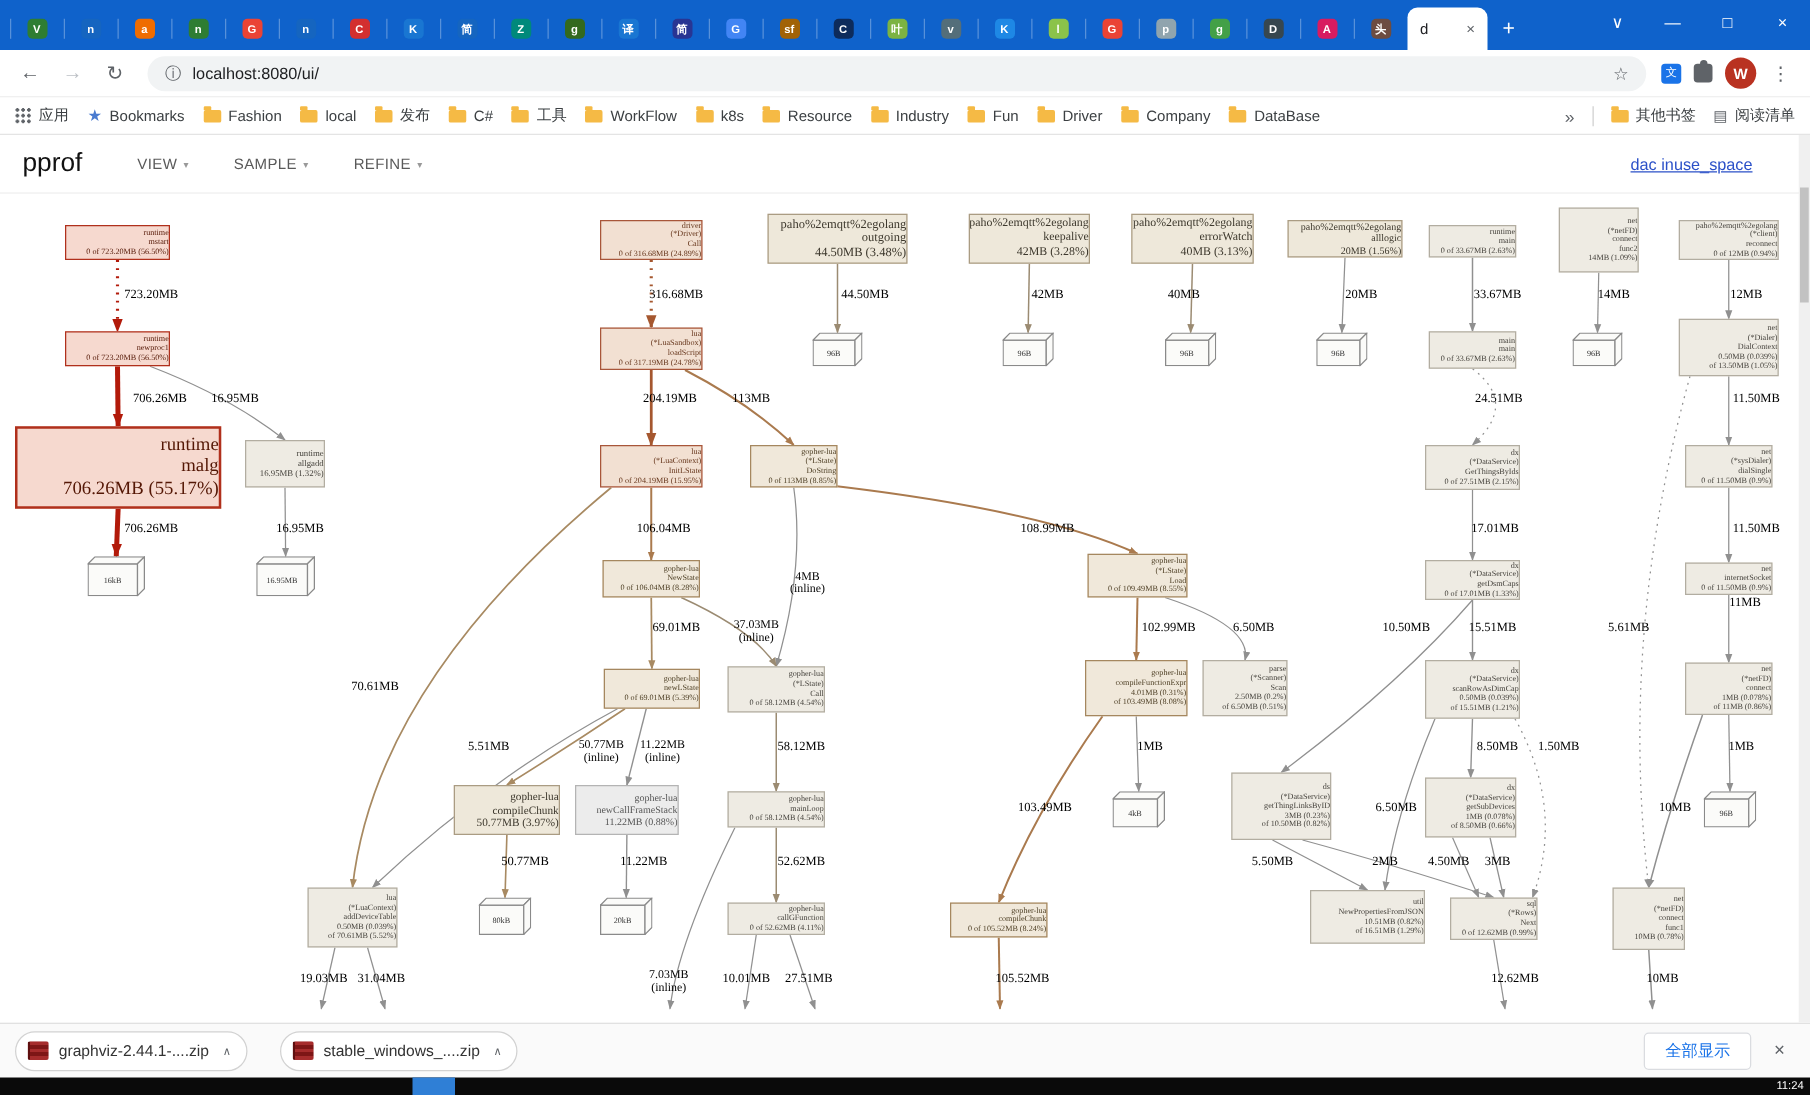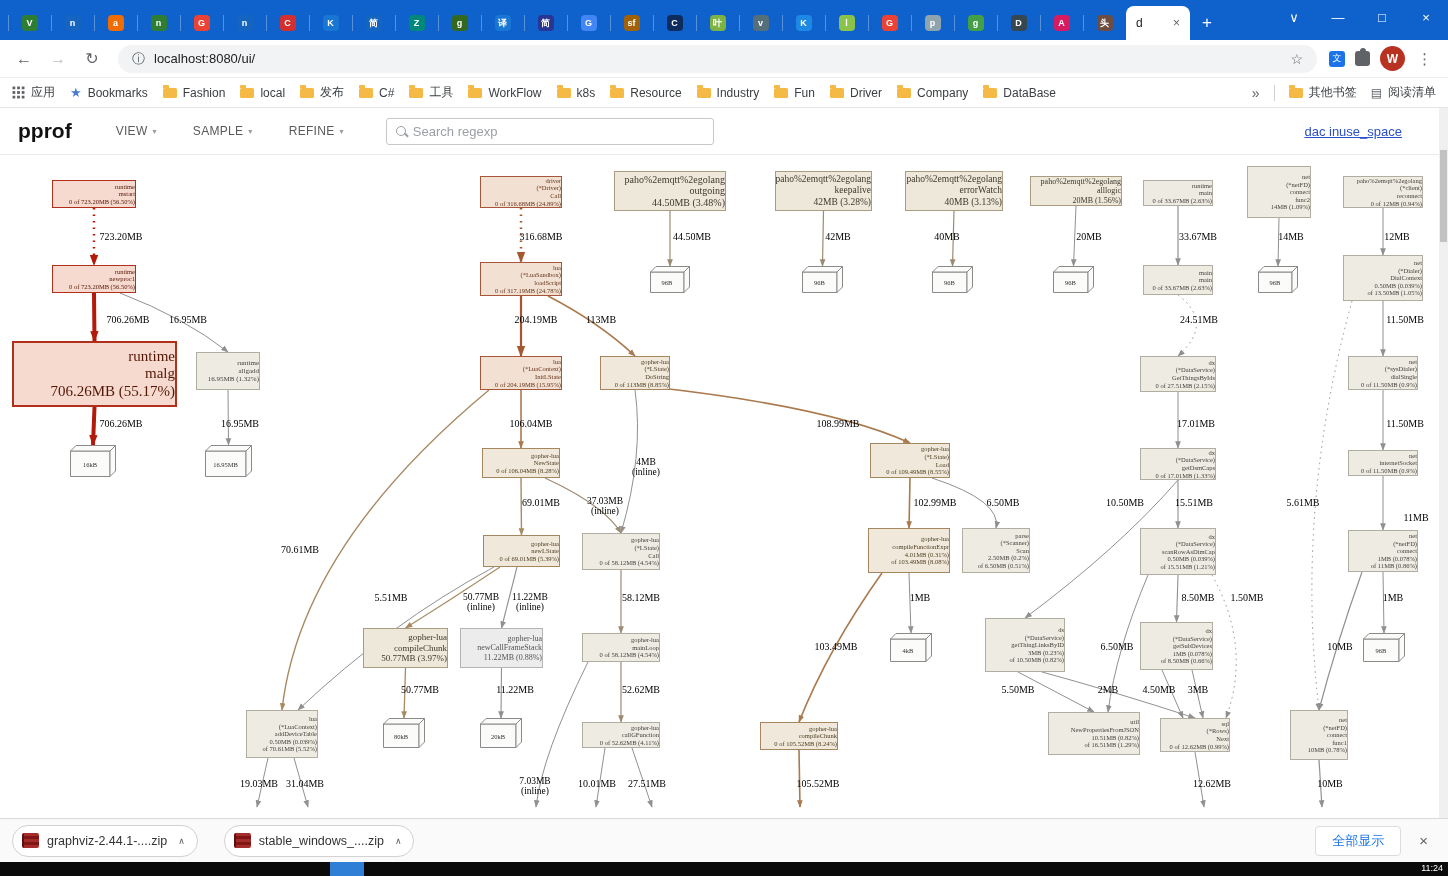--- a/index.html
+++ b/index.html
@@ -41,21 +41,21 @@
   .folder-icon { width: 14px; height: 10px; background: #f5ba45; border-radius: 1.5px; position: relative; flex: 0 0 auto; }
   .folder-icon::before { content: ""; position: absolute; top: -3px; left: 0; width: 6px; height: 3px; background: #f5ba45; border-radius: 1px 1px 0 0; }
   .apps-icon { width: 13px; height: 13px; background-image: radial-gradient(circle, #5f6368 1.4px, transparent 1.5px); background-size: 4.6px 4.6px; background-position: center; }
   .bm-star { color: #4a7bd0; font-size: 13px; }
   .list-icon { color: #5f6368; font-size: 12px; }
   .bm-overflow { color: #5f6368; font-size: 14px; cursor: pointer; }
   .bm-div { width: 1px; height: 16px; background: #d0d0d0; }
 
   
   .pprofbar { height: 47px; background: #fff; border-bottom: 1px solid #ebebeb; display: flex; align-items: center; padding: 0 18px; }
-  .logo { font-size: 21px; font-weight: bold; color: #111; margin-right: 44px; text-align: right; }
+  .logo { font-size: 21px; font-weight: normal; color: #111; margin-right: 44px; text-align: right; }
   .menus { display: flex; gap: 36px; }
   .menu { font-size: 12px; color: #5a5a5a; display: flex; align-items: center; gap: 5px; cursor: pointer; letter-spacing: .3px; }
   .caret { font-size: 8px; color: #999; }
   .searchbox { width: 328px; height: 27px; border: 1px solid #c8c8c8; border-radius: 3px; display: flex; align-items: center; padding: 0 9px; gap: 7px; margin-left: 42px; background: #fff; }
   .mag { width: 10px; height: 10px; border: 1.6px solid #9aa0a6; border-radius: 50%; position: relative; flex: 0 0 auto; }
   .mag::after { content: ""; position: absolute; width: 5px; height: 1.6px; background: #9aa0a6; transform: rotate(45deg); right: -4px; bottom: -1px; }
   .searchbox input { border: none; outline: none; font-size: 13px; flex: 1; color: #202124; font-family: "Liberation Sans", sans-serif; background: transparent; }
   .searchbox input::placeholder { color: #9aa0a6; }
   .profile-link { margin-left: auto; margin-right: 28px; font-size: 13px; color: #2b50c8; text-decoration: underline; cursor: pointer; }
 
@@ -283,24 +283,20 @@
       </div>
       <div class="menu">
         <span>SAMPLE</span>
         <span class="caret">▾</span>
       </div>
       <div class="menu">
         <span>REFINE</span>
         <span class="caret">▾</span>
       </div>
     </div>
-  <div class="searchbox">
-    <span class="mag"></span>
-    <input placeholder="Search regexp" style="">
-  </div>
   <a class="profile-link">dac inuse_space</a>
 </div>
 
 <div class="graph">
     <svg width="1440" height="663" class="edges">
       <defs>
         <marker id="arr_redL" viewBox="0 0 10 10" refX="9" refY="5" markerWidth="11" markerHeight="11" orient="auto" markerUnits="userSpaceOnUse">
           <polygon points="0,1.2 10,5 0,8.8" fill="#b21a0a"></polygon>
         </marker>
         <marker id="arr_grayS" viewBox="0 0 10 10" refX="9" refY="5" markerWidth="7.5" markerHeight="7.5" orient="auto" markerUnits="userSpaceOnUse">
@@ -699,21 +695,21 @@
     <div class="elabel" style="left: 1405px; top: 269px;">11.50MB</div>
     <div class="elabel" style="left: 300px; top: 395px;">70.61MB</div>
     <div class="elabel" style="left: 541px; top: 348px;">69.01MB</div>
     <div class="elabel" style="left: 605px; top: 351px; font-size: 9.5px;">37.03MB
 (inline)</div>
     <div class="elabel" style="left: 935px; top: 348px;">102.99MB</div>
     <div class="elabel" style="left: 1003px; top: 348px;">6.50MB</div>
     <div class="elabel" style="left: 1125px; top: 348px;">10.50MB</div>
     <div class="elabel" style="left: 1194px; top: 348px;">15.51MB</div>
     <div class="elabel" style="left: 1303px; top: 348px;">5.61MB</div>
-    <div class="elabel" style="left: 1396px; top: 363px; margin-left: 20px;">11MB</div>
+    <div class="elabel" style="left: 1396px; top: 328px;">11MB</div>
     <div class="elabel" style="left: 391px; top: 443px;">5.51MB</div>
     <div class="elabel" style="left: 481px; top: 447px; font-size: 9.5px;">50.77MB
 (inline)</div>
     <div class="elabel" style="left: 530px; top: 447px; font-size: 9.5px;">11.22MB
 (inline)</div>
     <div class="elabel" style="left: 641px; top: 443px;">58.12MB</div>
     <div class="elabel" style="left: 920px; top: 443px;">1MB</div>
     <div class="elabel" style="left: 1198px; top: 443px;">8.50MB</div>
     <div class="elabel" style="left: 1247px; top: 443px;">1.50MB</div>
     <div class="elabel" style="left: 1393px; top: 443px;">1MB</div>

